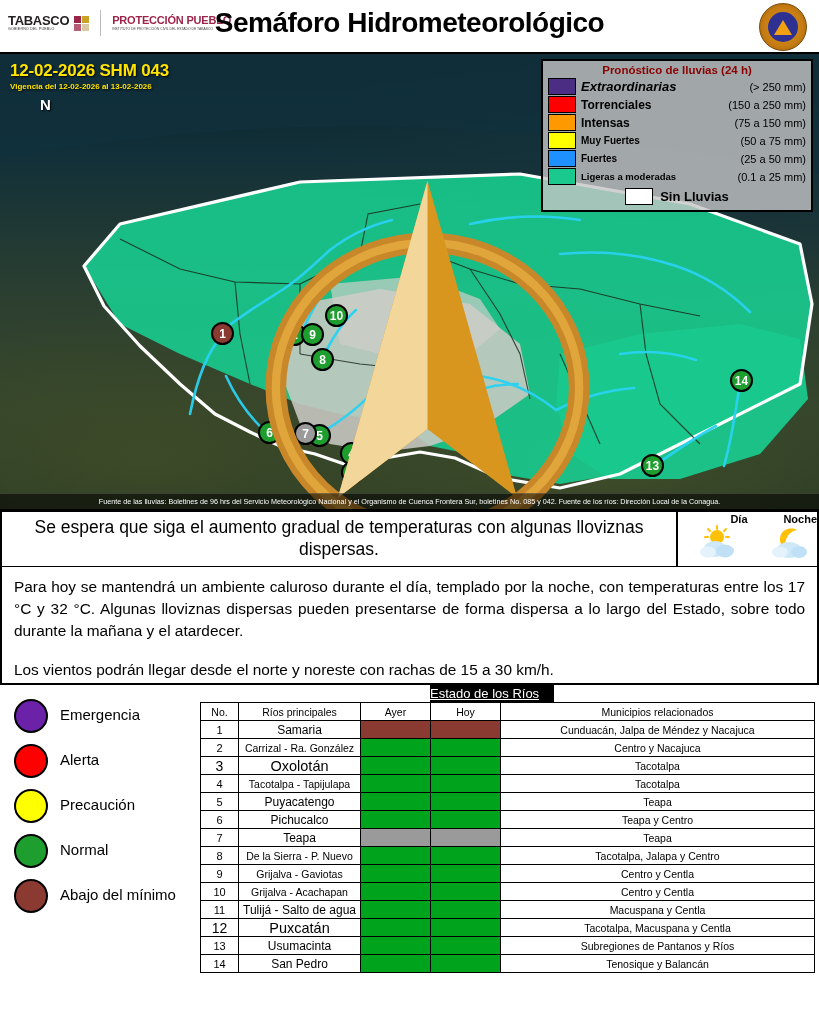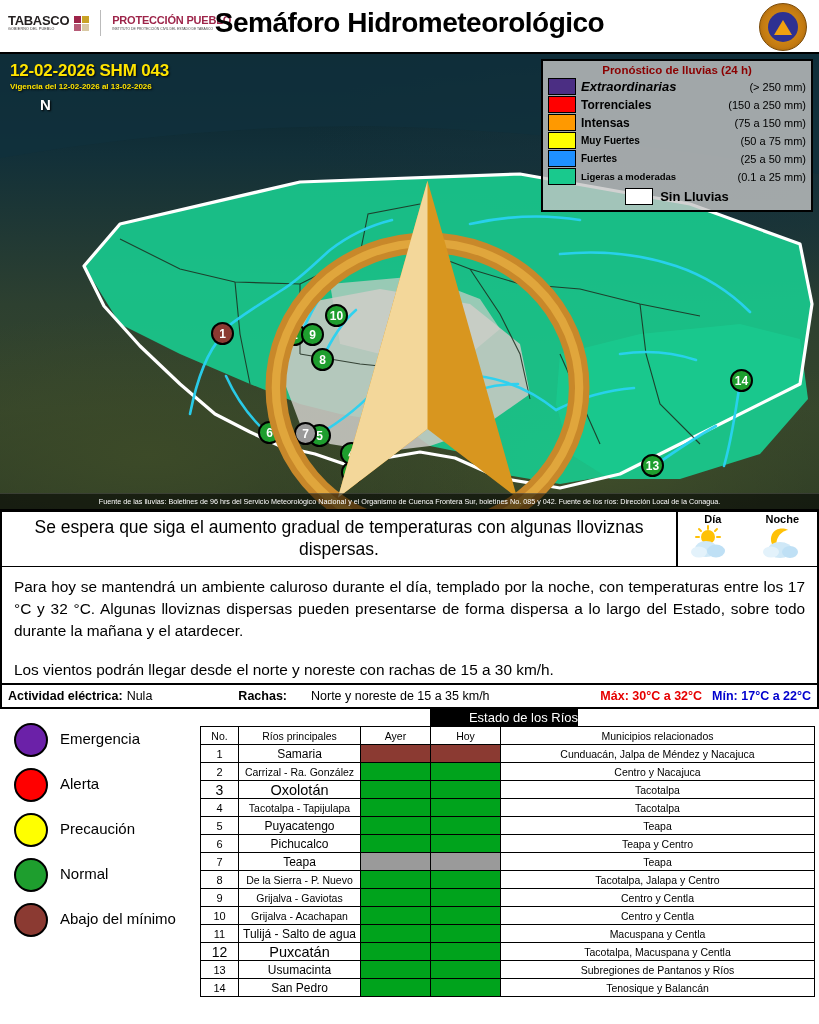--- a/index.html
+++ b/index.html
@@ -65,21 +65,21 @@
     z-index:5;box-sizing:border-box;}
 
   .source{position:absolute;left:0;right:0;bottom:0;background:rgba(0,0,0,.55);color:#fff;
     font-size:7.2px;text-align:center;padding:3px 0;z-index:6;border-top:1px solid rgba(255,255,255,.15);}
 
   
   .headband{display:flex;border-top:3px solid #000;border-bottom:1px solid #000;height:58px;box-sizing:border-box;}
   .headband .txt{flex:1;border-right:2px solid #000;border-left:2px solid #000;display:flex;
     align-items:center;justify-content:center;text-align:center;font-size:17.5px;padding:0 24px;line-height:1.25;}
   .daynight{width:139px;border-right:2px solid #000;display:flex;}
-  .dn-cell{flex:1;display:flex;flex-direction:column;align-items:center;justify-content:flex-start;padding-top:1px;}
+  .dn-cell{flex:1;display:flex;flex-direction:column;align-items:flex-end;justify-content:flex-start;padding-top:1px;}
   .dn-cell .lab{font-size:11px;font-weight:bold;}
   .dn-ico{width:52px;height:34px;}
 
   
   .bodybox{border:2px solid #000;border-top:none;padding:9px 12px 10px 12px;height:118px;box-sizing:border-box;}
   .bodybox p{margin:0;font-size:15.4px;line-height:1.42;text-align:justify;}
   .bodybox p.second{margin-top:17px;text-align:left;}
 
   
   .stats{display:flex;align-items:center;border:2px solid #000;border-top:none;height:24px;
@@ -95,21 +95,21 @@
   
   .lower{display:flex;height:276px;}
   .statuslegend{width:200px;padding:8px 0 0 14px;box-sizing:border-box;}
   .sl-row{display:flex;align-items:center;gap:12px;height:45px;text-align:center;}
   .sl-dot{width:34px;height:34px;border-radius:50%;border:2px solid #000;flex:none;box-sizing:border-box;}
   .sl-lab{font-size:15px;line-height:1.1;}
 
   .tablewrap{flex:1;padding-right:4px;}
   .riverhdr{display:flex;}
   .riverhdr .sp1{width:230px;}
-  .riverhdr .estado{width:148px;background:#000;color:#fff;text-align:right;font-size:13px;padding:1px 0;}
+  .riverhdr .estado{width:124px;background:#000;color:#fff;text-align:left;font-size:13px;padding:1px 0;text-decoration:underline;}
   table{border-collapse:collapse;width:100%;table-layout:fixed;}
   th,td{border:1px solid #000;font-size:10.5px;text-align:center;padding:0;height:17px;}
   th{font-weight:normal;font-size:10.5px;}
   col.c-no{width:38px;}col.c-rio{width:122px;}col.c-ayer{width:70px;}col.c-hoy{width:70px;}
   td.rio{font-size:10.5px;}
   td.rio.big{font-size:14.5px;}
   td.rio.mid{font-size:12px;}
   td.no{font-size:11px;}
   td.no.big{font-size:14px;}
   td.mun{font-size:10.5px;}
@@ -294,28 +294,20 @@
         </svg>
       </div>
     </div>
   </div>
 
   <div class="bodybox">
     <p>Para hoy se mantendrá un ambiente caluroso durante el día, templado por la noche, con temperaturas entre los 17 °C y 32 °C. Algunas lloviznas dispersas pueden presentarse de forma dispersa a lo largo del Estado, sobre todo durante la mañana y el atardecer.</p>
     <p class="second">Los vientos podrán llegar desde el norte y noreste con rachas de 15 a 30 km/h.</p>
   </div>
 
-  <div class="stats">
-    <span class="b s-act">Actividad eléctrica:</span>
-    <span class="s-actv">Nula</span>
-    <span class="b s-rach">Rachas:</span>
-    <span class="s-rachv">Norte y noreste de 15 a 35 km/h</span>
-    <span class="s-max">Máx: 30°C a 32°C</span>
-    <span class="s-min">Mín: 17°C a 22°C</span>
-  </div>
 
   <div class="lower">
     <div class="statuslegend">
       <div class="sl-row">
         <span class="sl-dot" style="background:#6B21A8"></span>
         <span class="sl-lab">Emergencia</span>
       </div>
       <div class="sl-row">
         <span class="sl-dot" style="background:#FF0000"></span>
         <span class="sl-lab">Alerta</span>

